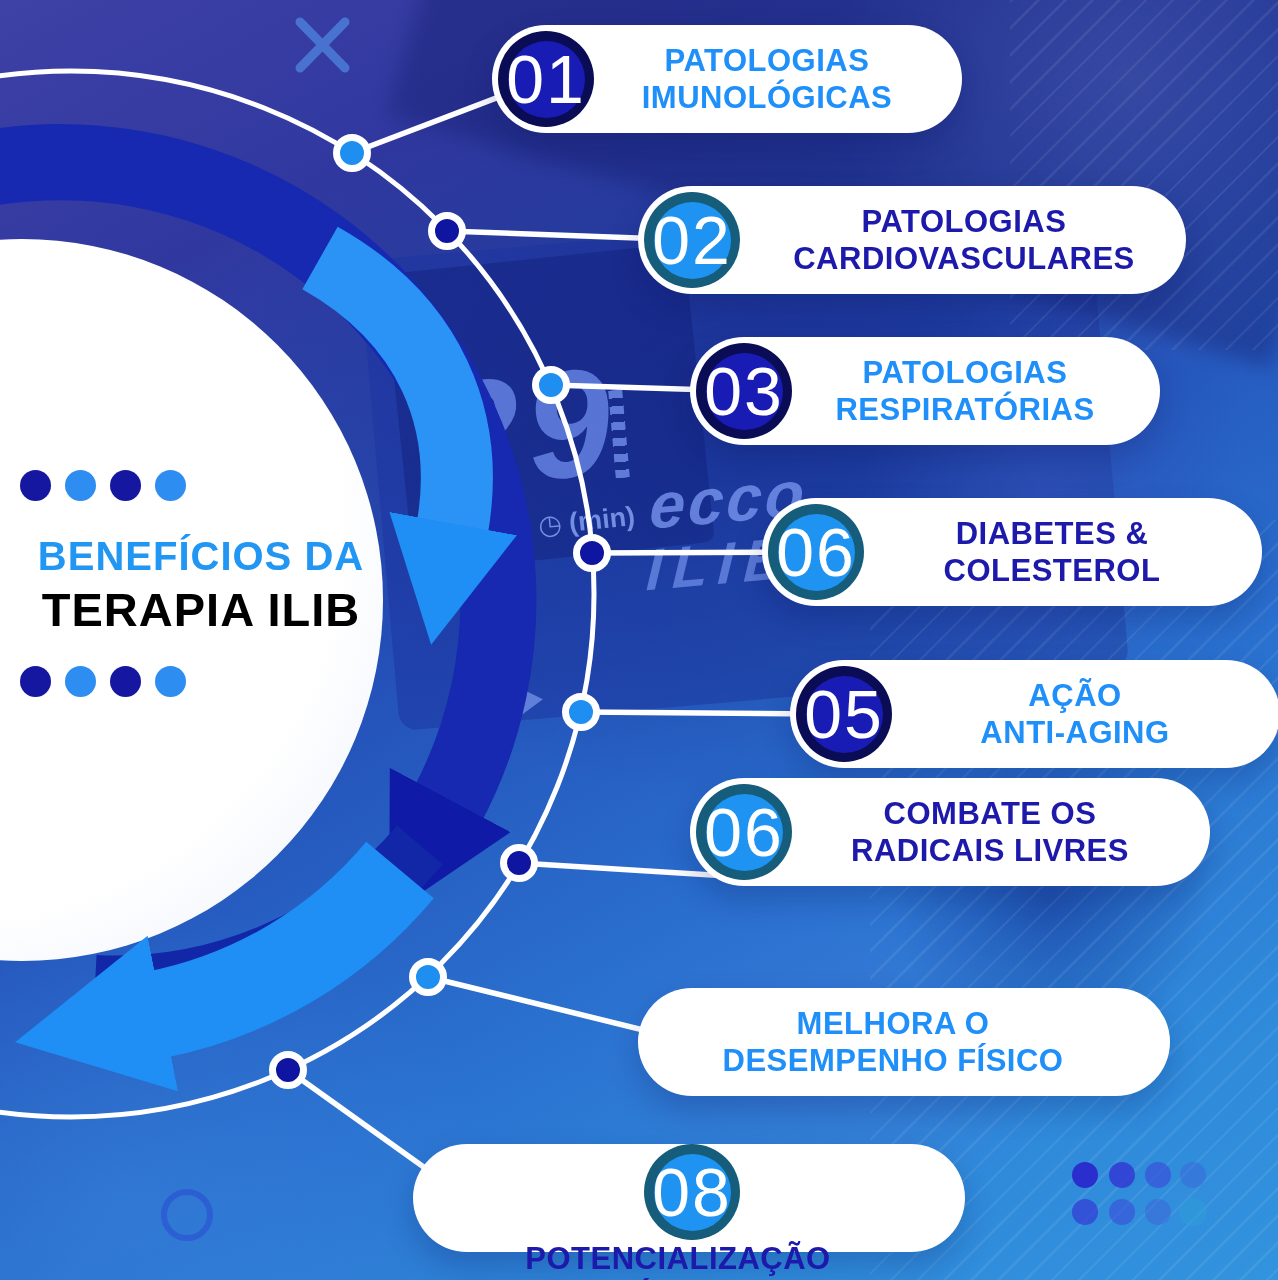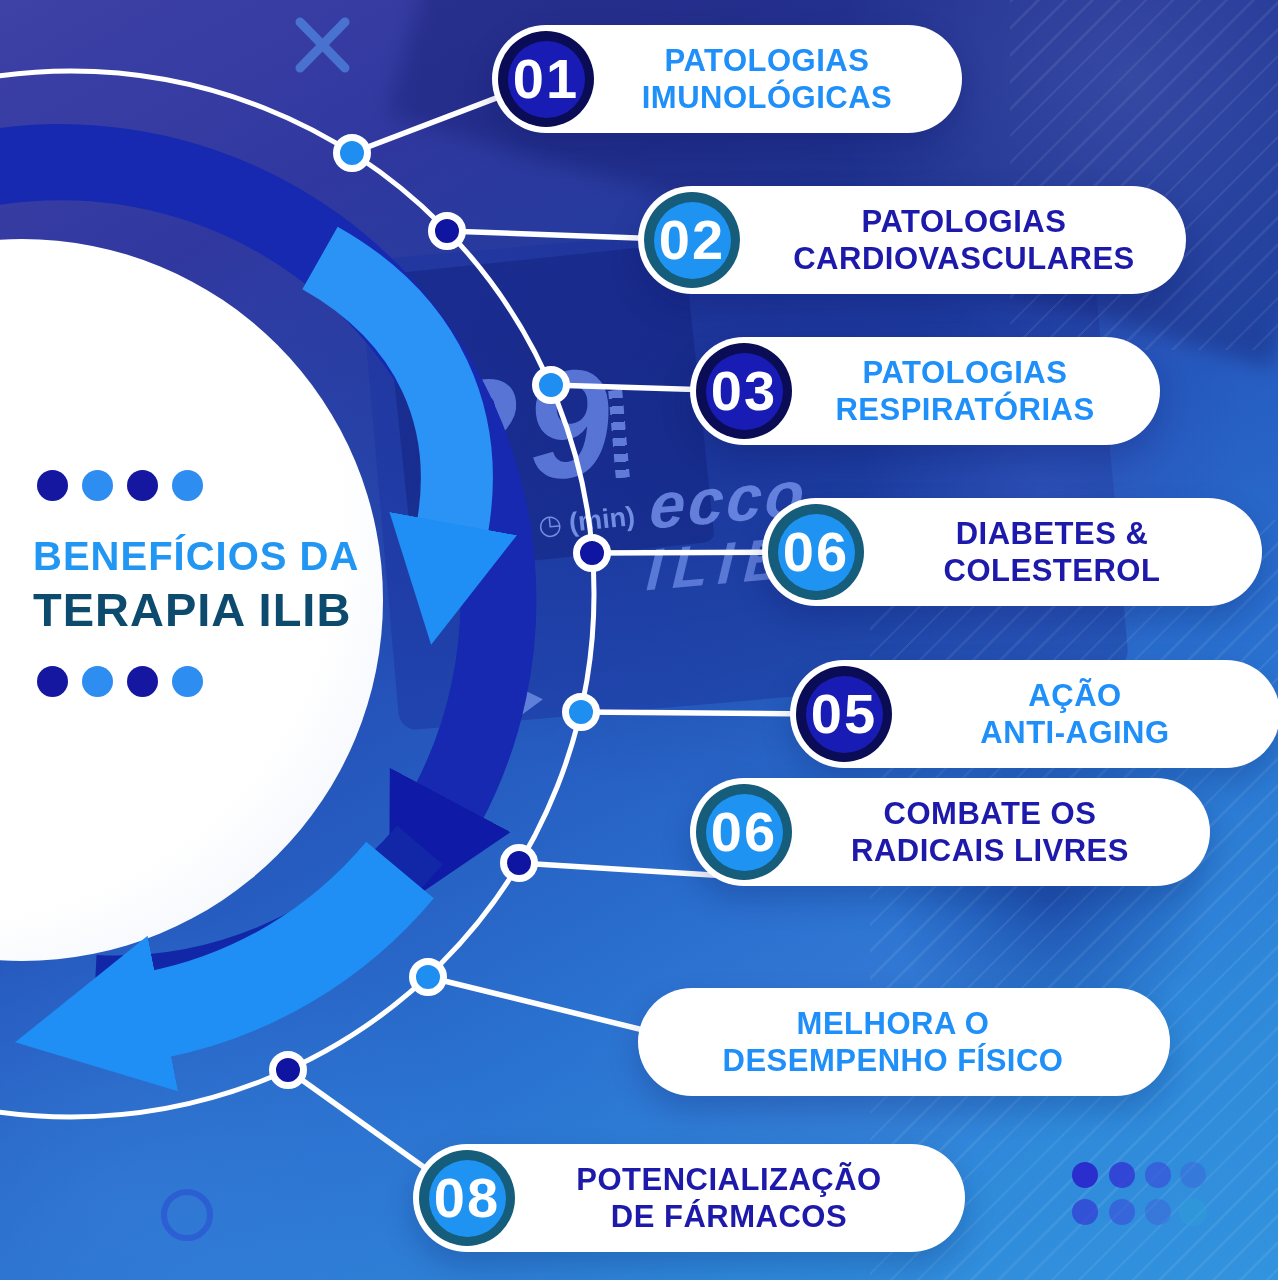--- a/index.html
+++ b/index.html
@@ -42,41 +42,41 @@
   
   .pill{position:absolute;z-index:3;height:108px;background:#ffffff;border-radius:58px;
     display:flex;align-items:center;box-shadow:0 14px 30px rgba(8,18,90,.22);}
   .badge{width:96px;height:96px;margin-left:6px;border-radius:50%;flex:0 0 auto;
     display:flex;align-items:center;justify-content:center;}
   .navy .badge{background:#0a0d55;}
   .blue .badge{background:#155d7a;}
   .badge-inner{width:77px;height:77px;border-radius:50%;display:flex;align-items:center;justify-content:center;}
   .navy .badge-inner{background:#191cb4;}
   .blue .badge-inner{background:#1e93f2;}
-  .badge-num{color:#fff;font-size:56px;font-weight:700;letter-spacing:2px;line-height:1;}
+  .badge-num{color:#fff;font-size:68px;font-weight:400;letter-spacing:2px;line-height:1;}
   .plabel{flex:1;text-align:center;font-weight:800;font-size:31px;line-height:1.2;letter-spacing:.5px;
     white-space:pre-line;padding:0 30px 0 8px;}
   .navy .plabel{color:#1f8ffa;}
   .blue .plabel{color:#1d1aab;}
   .p1{left:492px;top:25px;width:470px;}
   .p2{left:638px;top:186px;width:548px;gap:24px;}
   .p3{left:690px;top:337px;width:470px;}
   .p4{left:762px;top:498px;width:500px;}
   .p5{left:790px;top:660px;width:490px;}
   .p6{left:690px;top:778px;width:520px;}
   .p7{left:638px;top:988px;width:532px;}
-  .p8{left:413px;top:1144px;width:552px;}
-  
-  .center{position:absolute;left:33px;top:470px;z-index:3;width:370px;}
+  .p8{left:413px;top:1144px;width:552px;flex-direction:column;}
+  
+  .center{position:absolute;left:16px;top:470px;z-index:3;width:370px;text-align:center;}
   .dotrow{display:flex;gap:14px;margin-left:4px;}
   .dot{width:31px;height:31px;border-radius:50%;}
   .dot.dn{background:#1517a0;}
   .dot.db{background:#2e8df0;}
   .ct1{margin-top:33px;font-size:40px;font-weight:800;color:#2196f3;letter-spacing:1px;line-height:1.1;}
-  .ct2{margin-top:6px;font-size:47px;font-weight:800;color:#0c4a6e;letter-spacing:1px;line-height:1.1;}
+  .ct2{margin-top:6px;font-size:47px;font-weight:800;color:#000000;letter-spacing:1px;line-height:1.1;}
   .dotrow.bottom{margin-top:30px;}
 </style>
 </head>
 <body>
 
 <div class="photo">
   <div class="darkband"></div>
   <div class="panel1"></div>
   <div class="panel2"></div>
   <div class="t29">29</div>

